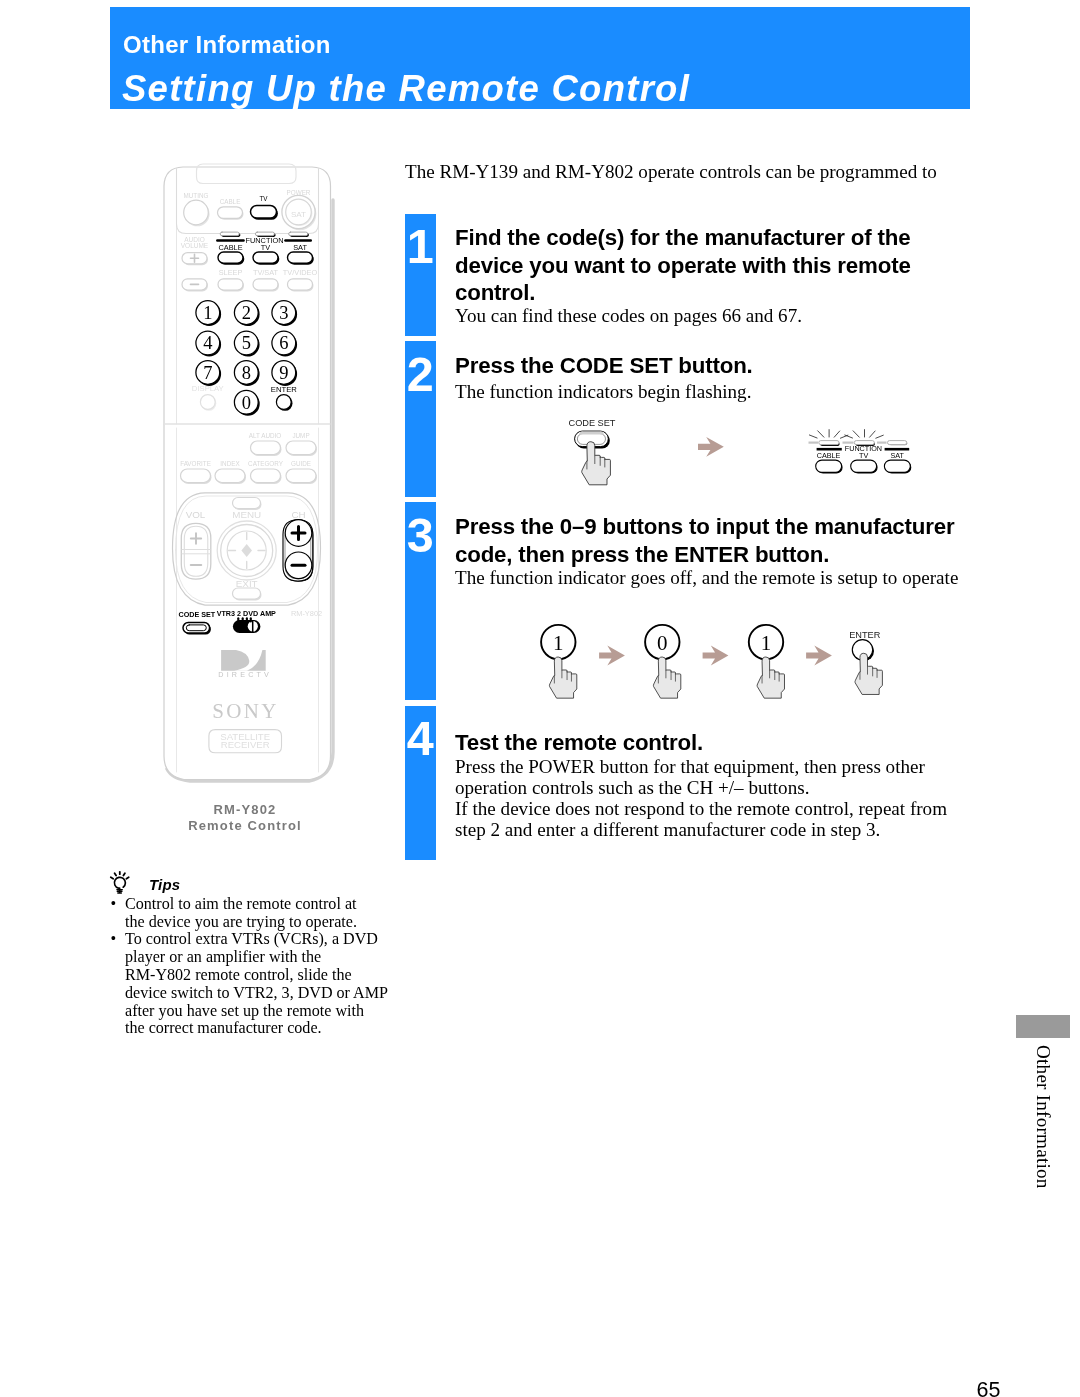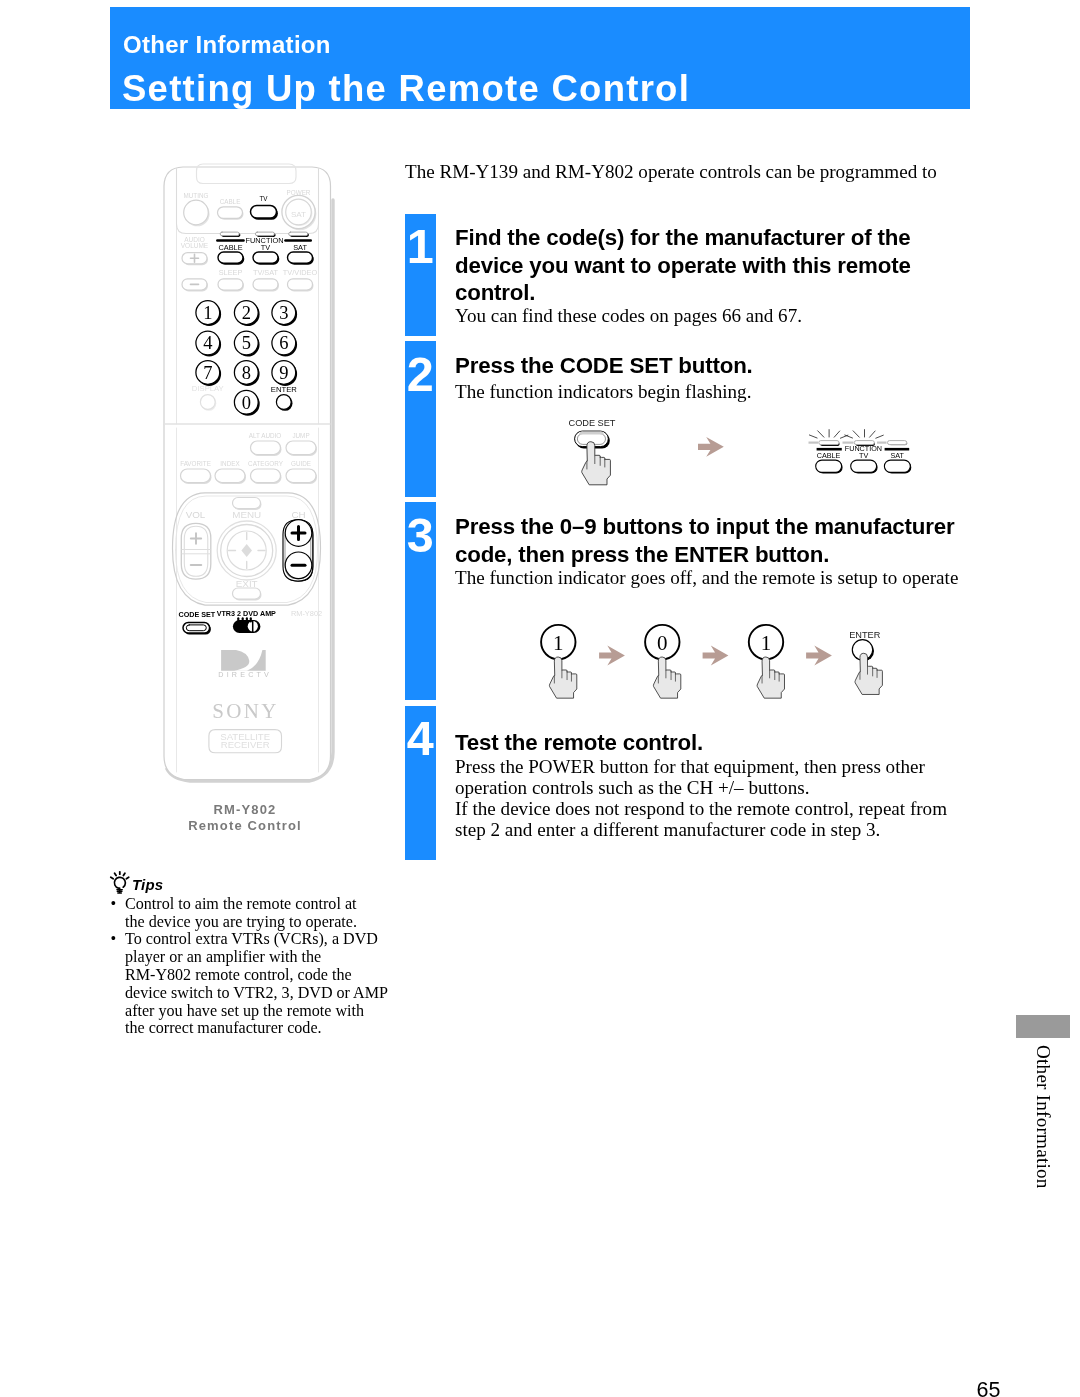--- a/index.html
+++ b/index.html
@@ -12,40 +12,40 @@
   svg text.serif-txt{font-family:"Liberation Serif",serif;}
   .fig-lbl{font-size:9.2px;fill:#222;}
   .fig-lbl2{font-size:7.2px;fill:#000;}
   .key-num{font-family:"Liberation Serif",serif;font-size:21px;fill:#000;}
 
   
   .hdr{left:110px;top:7px;width:860px;height:102px;background:#1a8cff;}
   .hdr-kicker{left:13px;top:25px;color:#fff;font-family:"Liberation Sans",sans-serif;
      font-weight:bold;font-size:24px;letter-spacing:0.3px;line-height:26px;white-space:nowrap;}
   .hdr-title{left:12px;top:62px;color:#fff;font-family:"Liberation Sans",sans-serif;
-     font-weight:bold;font-size:36.5px;letter-spacing:1.27px;line-height:40px;white-space:nowrap;}
+     font-weight:bold;font-size:36.5px;letter-spacing:1.27px;line-height:40px;white-space:nowrap;font-style:italic;}
 
   
   .body-txt{font-size:19.1px;line-height:20.8px;white-space:nowrap;}
   .intro{left:405px;top:162px;}
 
   
   .stepbar{left:405px;width:30.5px;background:#1a8cff;}
   .stepnum{position:absolute;left:0;top:17.7px;width:30.5px;text-align:center;color:#fff;
       font-family:"Liberation Sans",sans-serif;font-weight:bold;font-size:48.5px;line-height:31.6px;}
   .s1{top:213.5px;height:122px;}
   .s2{top:341px;height:155.5px;}
   .s3{top:502px;height:198px;}
   .s4{top:705.5px;height:154.5px;}
 
   .steph{left:455px;font-family:"Liberation Sans",sans-serif;font-weight:bold;font-size:22.3px;
       letter-spacing:-0.18px;line-height:27.6px;white-space:nowrap;}
 
   
-  .tips-title{left:132px;top:875.6px;font-family:"Liberation Sans",sans-serif;font-weight:bold;
+  .tips-title{left:149px;top:875.6px;font-family:"Liberation Sans",sans-serif;font-weight:bold;
       font-style:italic;font-size:15px;letter-spacing:0.2px;line-height:18px;}
   .tips-body{left:109.5px;top:894.8px;width:280px;font-size:16.1px;line-height:17.8px;}
   .tip-li{position:relative;padding-left:15.5px;white-space:nowrap;}
   .tip-li:before{content:"\2022";position:absolute;left:1px;top:0;}
 
   
   .pgnum{left:0;top:1335px;width:1000.5px;text-align:right;font-family:"Liberation Sans",sans-serif;
       font-size:21.5px;line-height:22px;margin-top:44px;}
   .sidetab{left:1016px;top:1015px;width:54px;height:23px;background:#9a9a9a;}
   .sidetext{left:1033px;top:1045px;font-size:19.2px;line-height:20px;letter-spacing:0.2px;
@@ -394,21 +394,21 @@
   </svg>
 <div class="abs tips-title">Tips</div>
 <div class="abs tips-body">
   <div class="tip-li">
     <div>Control to aim the remote control at</div>
     <div>the device you are trying to operate.</div>
   </div>
   <div class="tip-li">
     <div>To control extra VTRs (VCRs), a DVD</div>
     <div>player or an amplifier with the</div>
-    <div>RM-Y802 remote control, code the</div>
+    <div>RM-Y802 remote control, slide the</div>
     <div>device switch to VTR2, 3, DVD or AMP</div>
     <div>after you have set up the remote with</div>
     <div>the correct manufacturer code.</div>
   </div>
 </div>
 
 <div class="abs pgnum">65</div>
 <div class="abs sidetab"></div>
 <div class="abs sidetext">Other Information</div>
 

